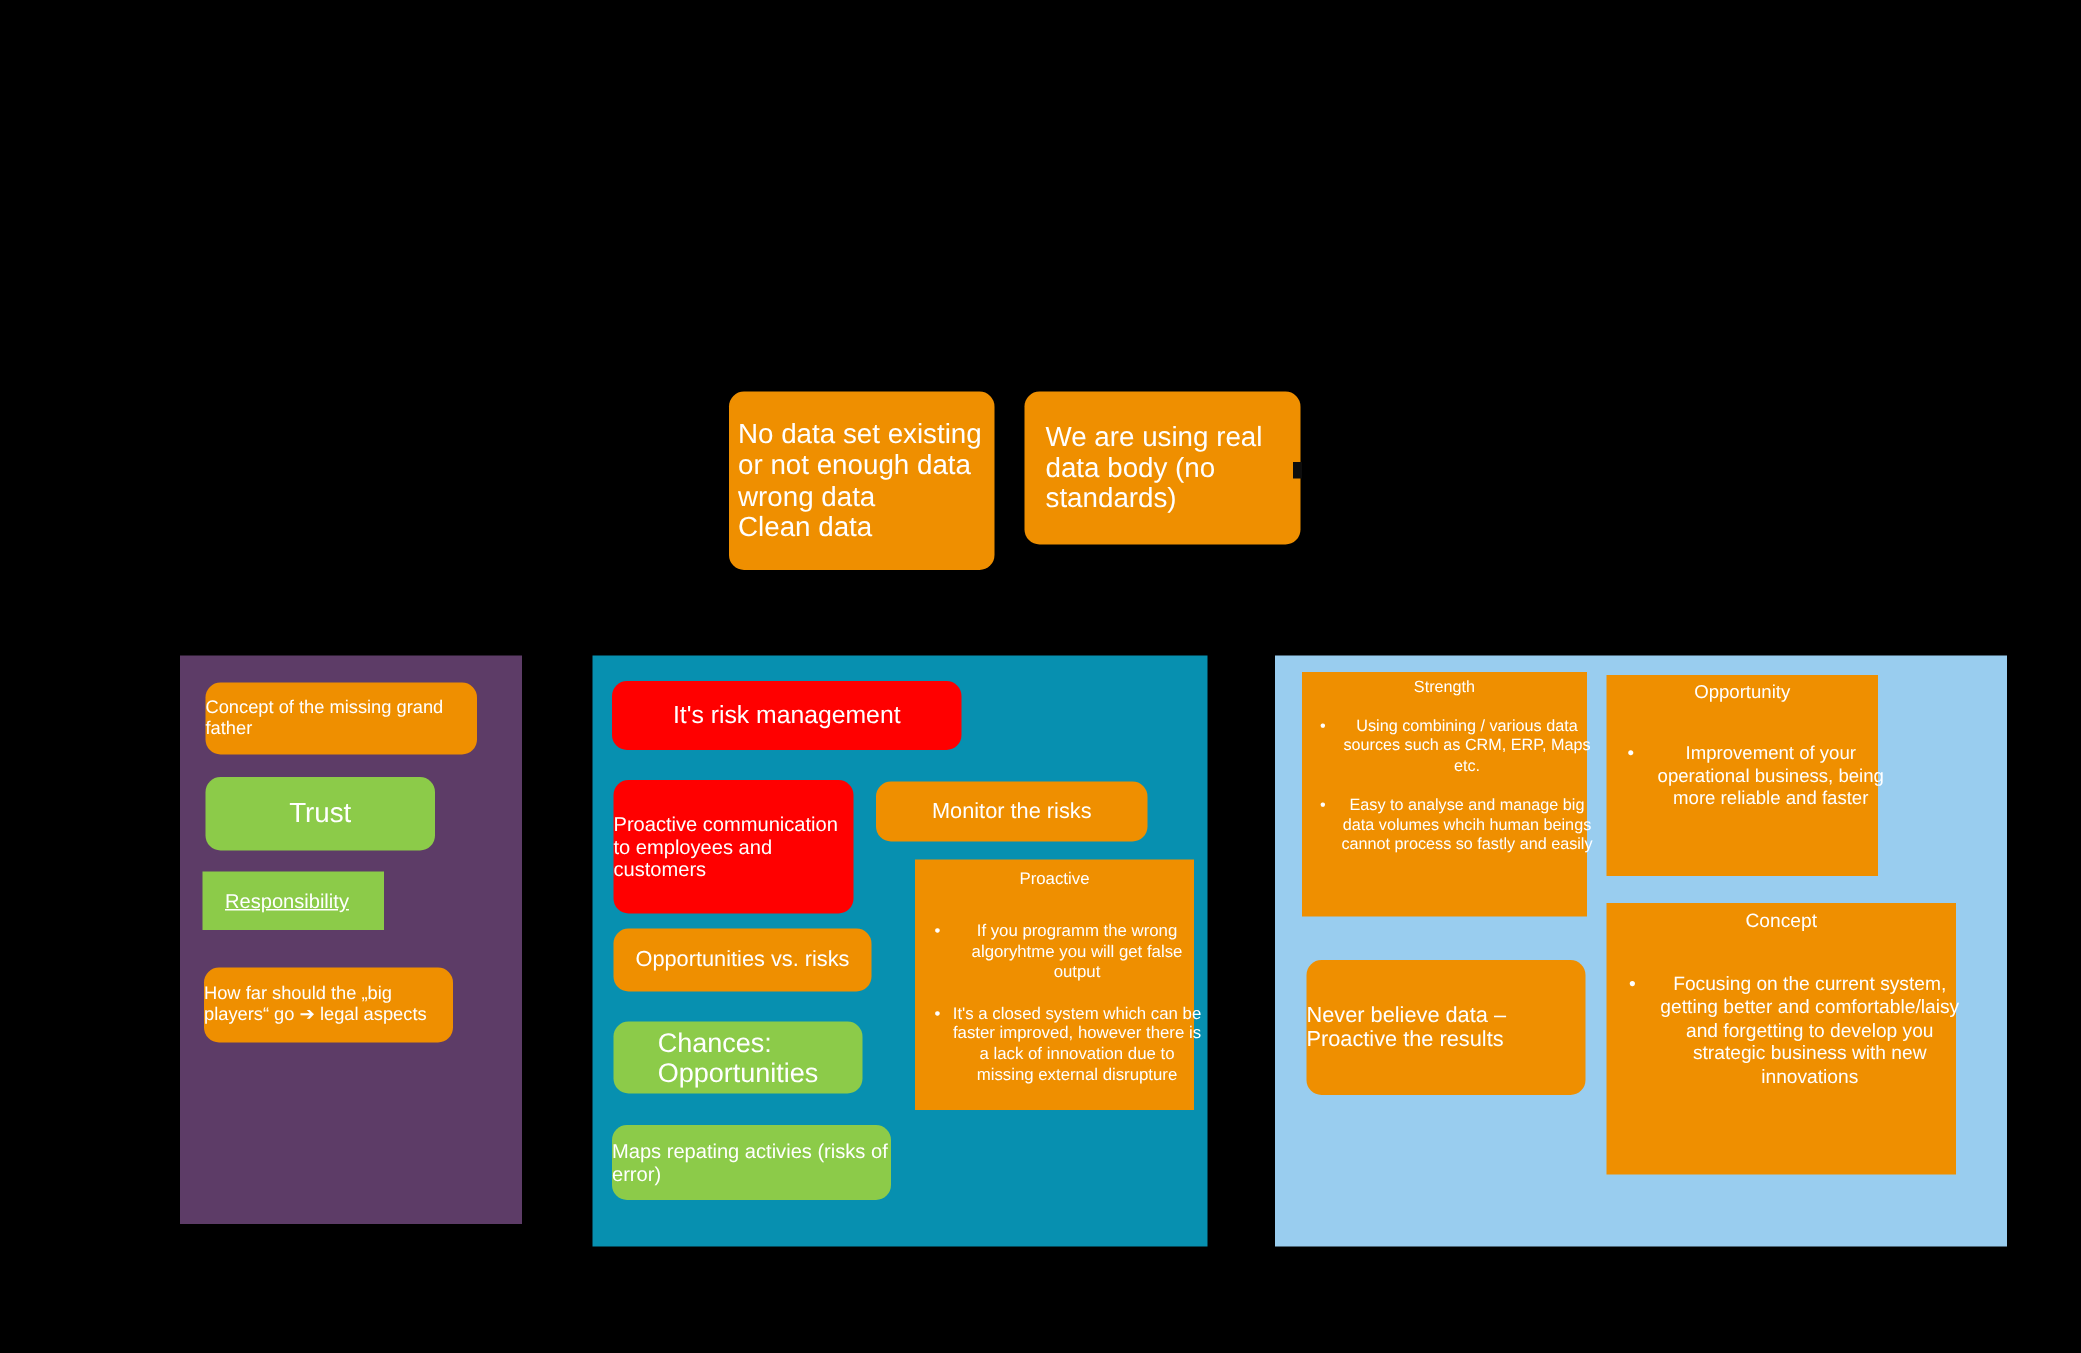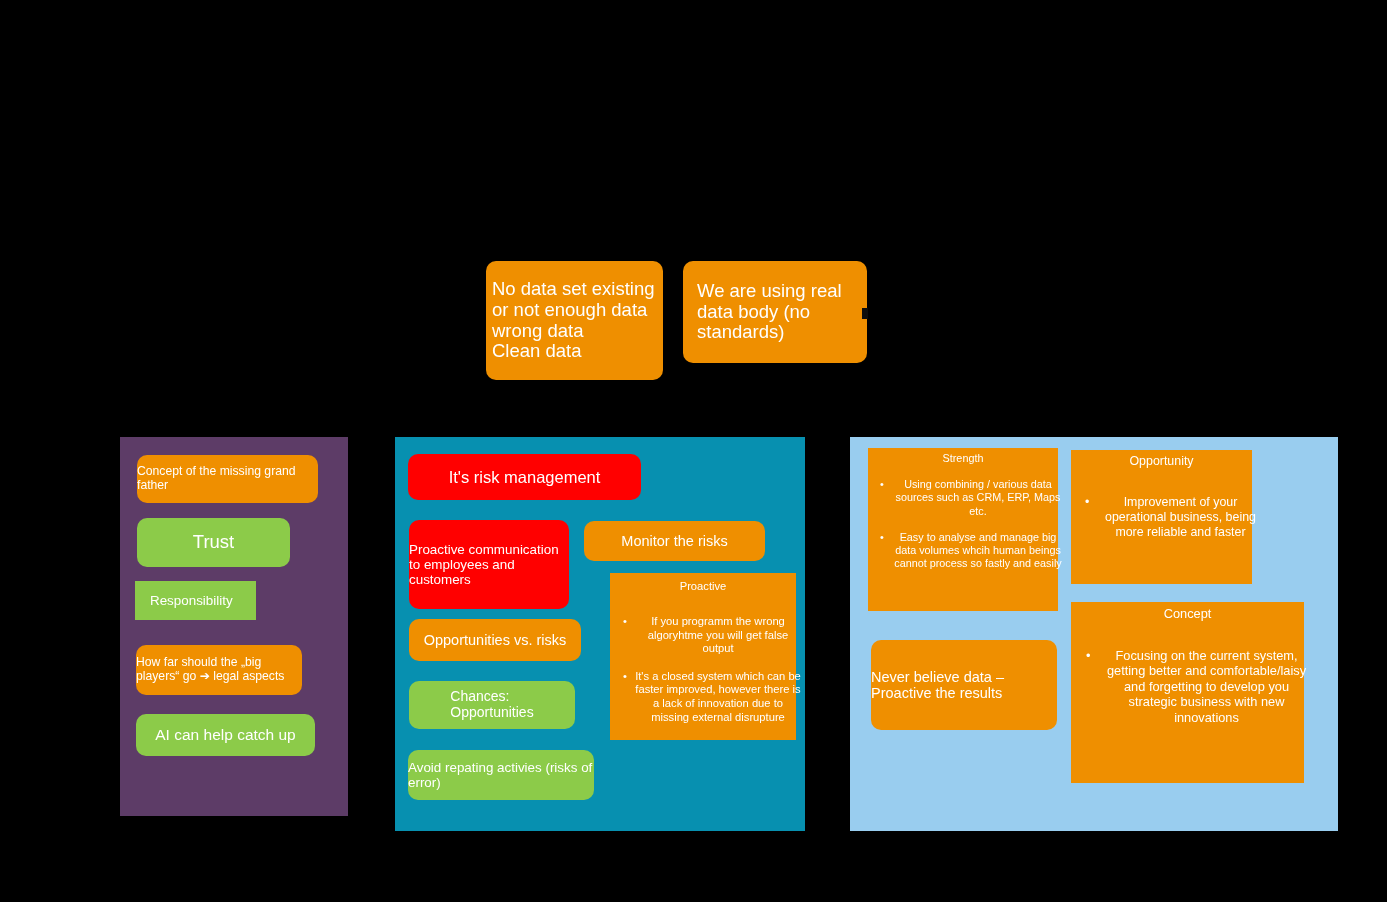--- a/index.html
+++ b/index.html
@@ -56,33 +56,33 @@
   #top-notch {
     position: absolute;
     left: 862px; top: 308px; width: 6px; height: 11px;
     background: #0d0d0d;
   }
 
   
   #panel-left { left: 120px; top: 437px; width: 228px; height: 379px; }
   #lb-1 { left: 137px; top: 455px; width: 181px; height: 48px;  font-size: 12.2px; }
   #lb-2 { left: 137px; top: 518px; width: 153px; height: 49px;  font-size: 18.5px; }
-  #lb-3 { left: 135px; top: 581px; width: 121px; height: 39px;  font-size: 13.4px; text-align: right; align-items: flex-start; padding-left: 15px; }
+  #lb-3 { left: 135px; top: 581px; width: 121px; height: 39px;  font-size: 13.4px; text-align: right; align-items: flex-start; padding-left: 15px; text-decoration: underline; }
   #lb-4 { left: 136px; top: 645px; width: 166px; height: 50px;  font-size: 12.2px; }
   #lb-5 { left: 136px; top: 714px; width: 179px; height: 42px;  font-size: 15.5px; }
 
   
   #panel-mid { left: 395px; top: 437px; width: 410px; height: 394px; }
   #mb-risk   { left: 408px; top: 454px; width: 233px; height: 46px; font-size: 16.5px; }
   #mb-proact { left: 409px; top: 520px; width: 160px; height: 89px; font-size: 13.4px; }
   #mb-monitor{ left: 584px; top: 521px; width: 181px; height: 40px; font-size: 14.5px; }
   #mb-weak   { left: 610px; top: 573px; width: 186px; height: 167px; font-size: 11.2px;
                justify-content: flex-start; padding: 7px 9px 0 9px; }
   #mb-oppvs  { left: 409px; top: 619px; width: 172px; height: 42px; font-size: 14.5px; }
-  #mb-chance { left: 409px; top: 681px; width: 166px; height: 48px; font-size: 14px; }
+  #mb-chance { left: 409px; top: 681px; width: 166px; height: 48px; font-size: 18px; }
   #mb-avoid  { left: 408px; top: 750px; width: 186px; height: 50px; font-size: 13.4px; }
 
   
   #panel-right { left: 850px; top: 437px; width: 488px; height: 394px; }
   #rb-strength { left: 868px; top: 448px; width: 190px; height: 163px; font-size: 10.8px;
                  justify-content: flex-start; padding: 4px 8px 0 8px; }
   #rb-opp      { left: 1071px; top: 450px; width: 181px; height: 134px; font-size: 12.4px;
                  justify-content: flex-start; padding: 5px 9px 0 9px; }
   #rb-threats  { left: 1071px; top: 602px; width: 233px; height: 181px; font-size: 12.8px;
                  justify-content: flex-start; padding: 5px 10px 0 10px; }
@@ -133,36 +133,35 @@
   <div class="panel panel-purple" id="panel-left"></div>
 
   <div class="box center orange" id="lb-1">Concept of the missing grand father</div>
 
   <div class="box center green" id="lb-2">Trust</div>
 
   <div class="box green" id="lb-3">Responsibility</div>
 
   <div class="box center orange" id="lb-4">How far should the „big players“ go ➔ legal aspects</div>
 
-  <div class="box center green" id="lb-5">AI can help catch up</div>
 
   <div class="panel panel-teal" id="panel-mid"></div>
 
   <div class="box center red" id="mb-risk">It's risk management</div>
 
   <div class="box center red" id="mb-proact">Proactive communication to employees and customers</div>
 
   <div class="box center orange" id="mb-monitor">Monitor the risks</div>
 
   <div class="box center orange" id="mb-oppvs">Opportunities vs. risks</div>
 
   <div class="box center green" id="mb-chance">Chances:
 Opportunities</div>
 
-  <div class="box center green" id="mb-avoid">Avoid repating activies (risks of error)</div>
+  <div class="box center green" id="mb-avoid">Maps repating activies (risks of error)</div>
 
   <div class="box orange" id="mb-weak">
     <span class="box-title">Proactive</span>
     <ul class="bullets">
       <li>If you programm the wrong algoryhtme you will get false output</li>
       <li>It's a closed system which can be faster improved, however there is a lack of innovation due to missing external disrupture</li>
     </ul>
   </div>
 
   <div class="panel panel-blue" id="panel-right"></div>

